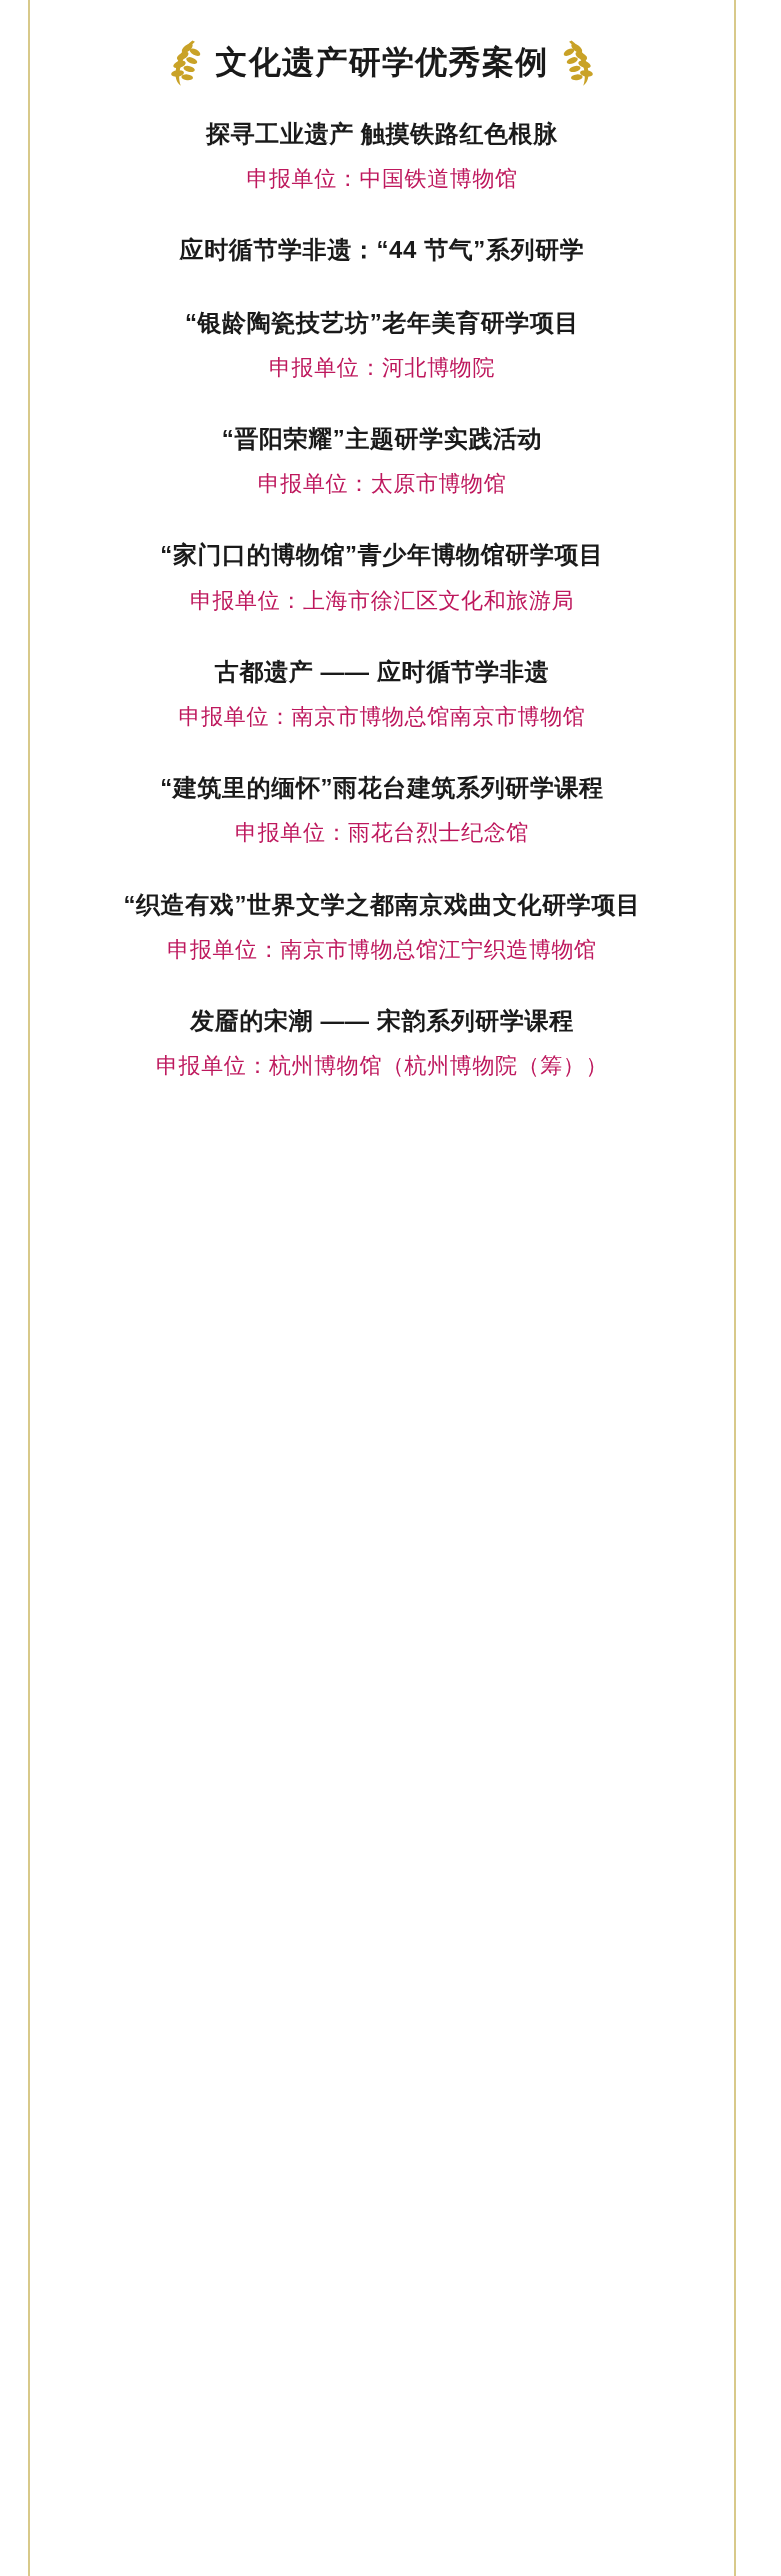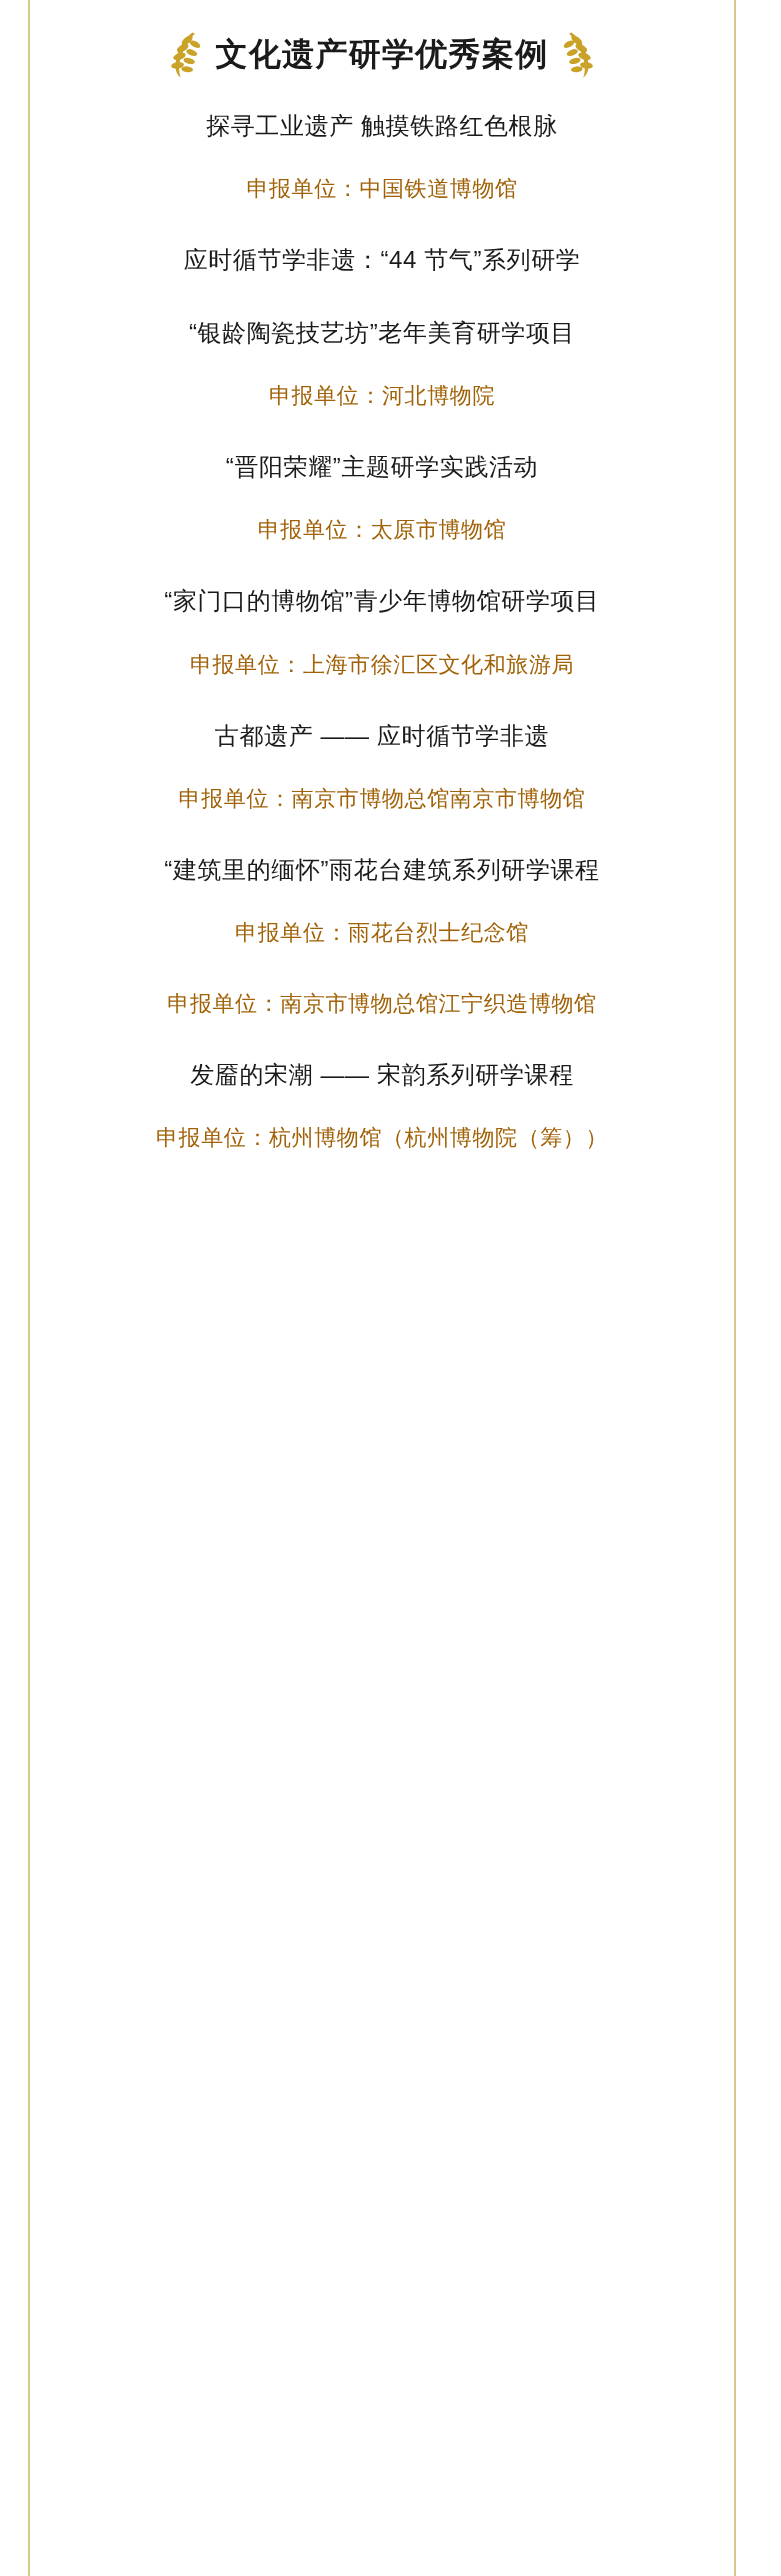--- a/index.html
+++ b/index.html
@@ -12,21 +12,21 @@
     min-height: 2576px;
     font-family: "Liberation Sans", "DejaVu Sans", sans-serif;
     position: relative;
   }
   .page {
     width: 764px;
     min-height: 2576px;
     box-sizing: border-box;
     position: relative;
     background: #ffffff;
-    padding: 8px;
+    padding: 16px;
   }
   
   .edge-rule {
     position: absolute;
     top: 0;
     bottom: 0;
     width: 1.9px;
     background: #d8c98a;
   }
   .edge-rule.left { left: 28px; }
@@ -57,30 +57,30 @@
 
   .list {
     padding: 11.5px 57px 38px 57px;
   }
   .case-item {
     margin-bottom: 35px;
     text-align: center;
   }
   .case-title {
     font-size: 24px;
-    font-weight: normal;
+    font-weight: bold;
     color: #1a1a1a;
     line-height: 1.55;
     letter-spacing: 0.6px;
     text-align: center;
   }
   .case-unit {
-    margin-top: 27px;
+    margin-top: 9px;
     font-size: 22px;
-    color: #a16207;
+    color: #be185d;
     line-height: 1.6;
     letter-spacing: 0.6px;
   }
 </style>
 </head>
 <body>
 
 <div class="page">
 
   <div class="edge-rule left"></div>
@@ -151,20 +151,21 @@
       <div class="case-title">古都遗产 —— 应时循节学非遗</div>
       <div class="case-unit">申报单位：南京市博物总馆南京市博物馆</div>
     </div>
 
     <div class="case-item">
       <div class="case-title">“建筑里的缅怀”雨花台建筑系列研学课程</div>
       <div class="case-unit">申报单位：雨花台烈士纪念馆</div>
     </div>
 
     <div class="case-item">
+      <div class="case-title">“织造有戏”世界文学之都南京戏曲文化研学项目</div>
       <div class="case-unit">申报单位：南京市博物总馆江宁织造博物馆</div>
     </div>
 
 
     <div class="case-item">
       <div class="case-title">发靥的宋潮 —— 宋韵系列研学课程</div>
       <div class="case-unit">申报单位：杭州博物馆（杭州博物院（筹））</div>
     </div>
 
   </div>

